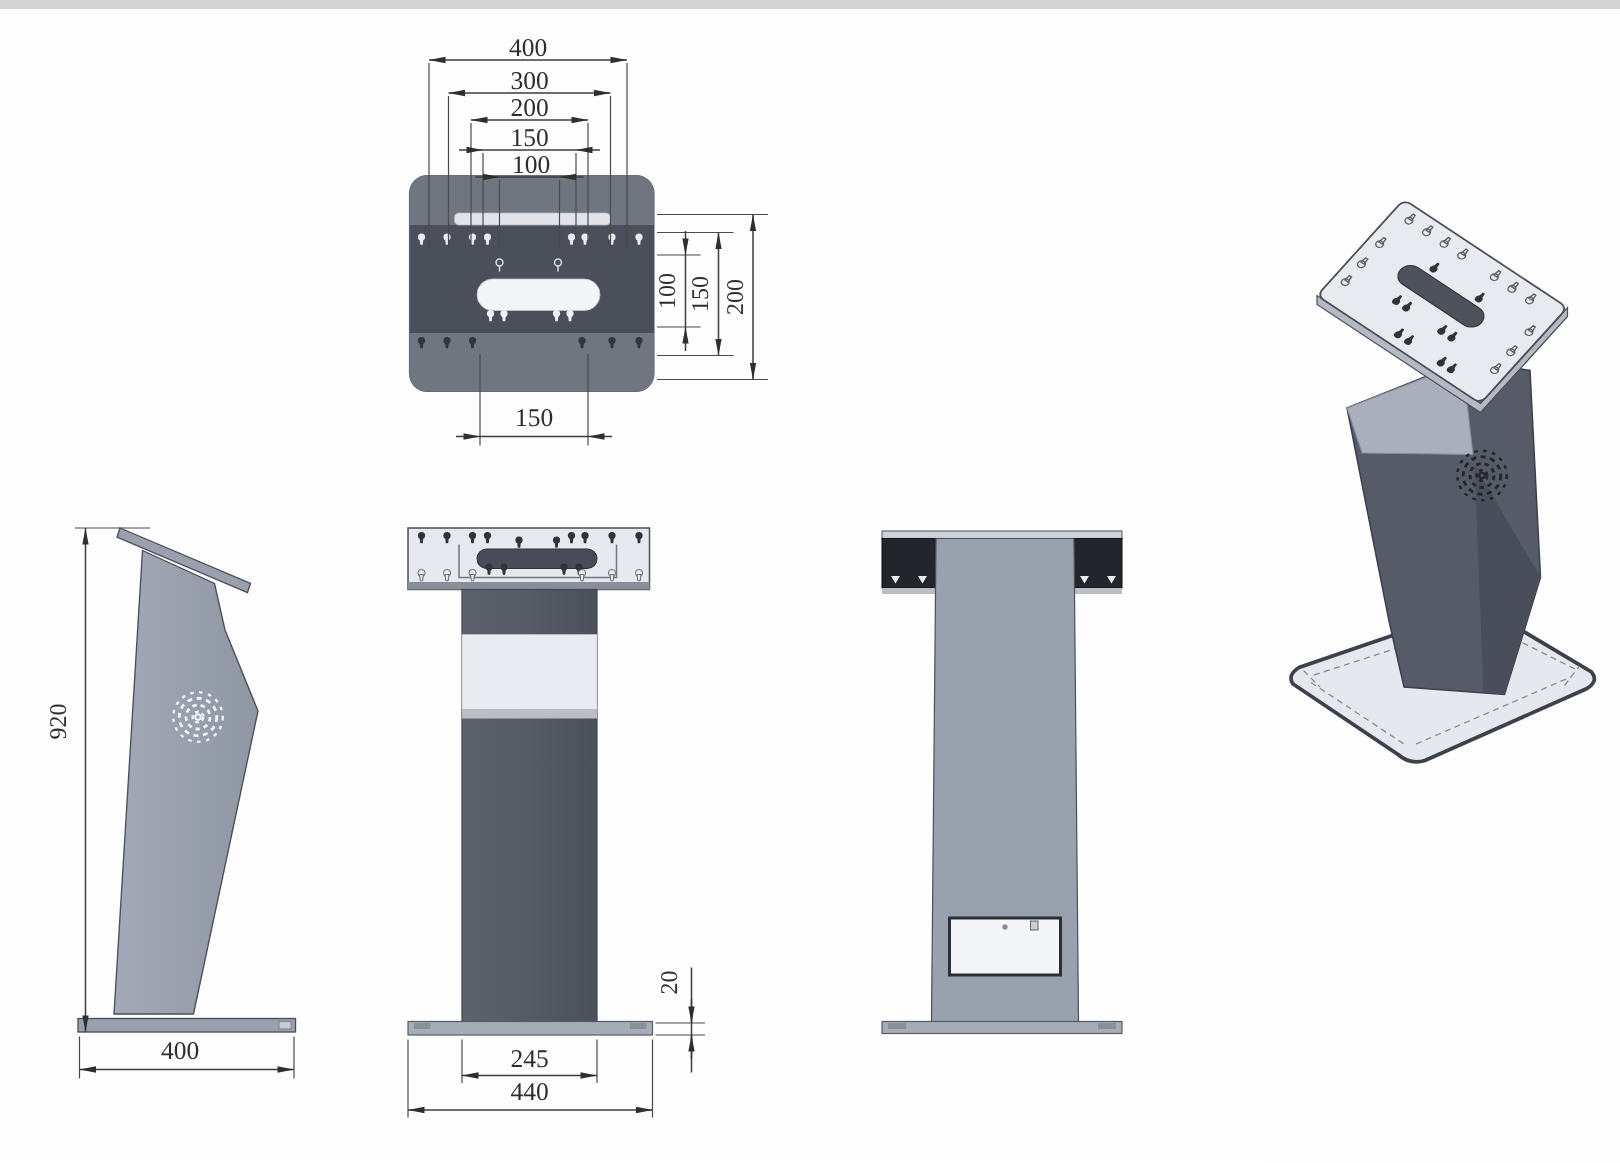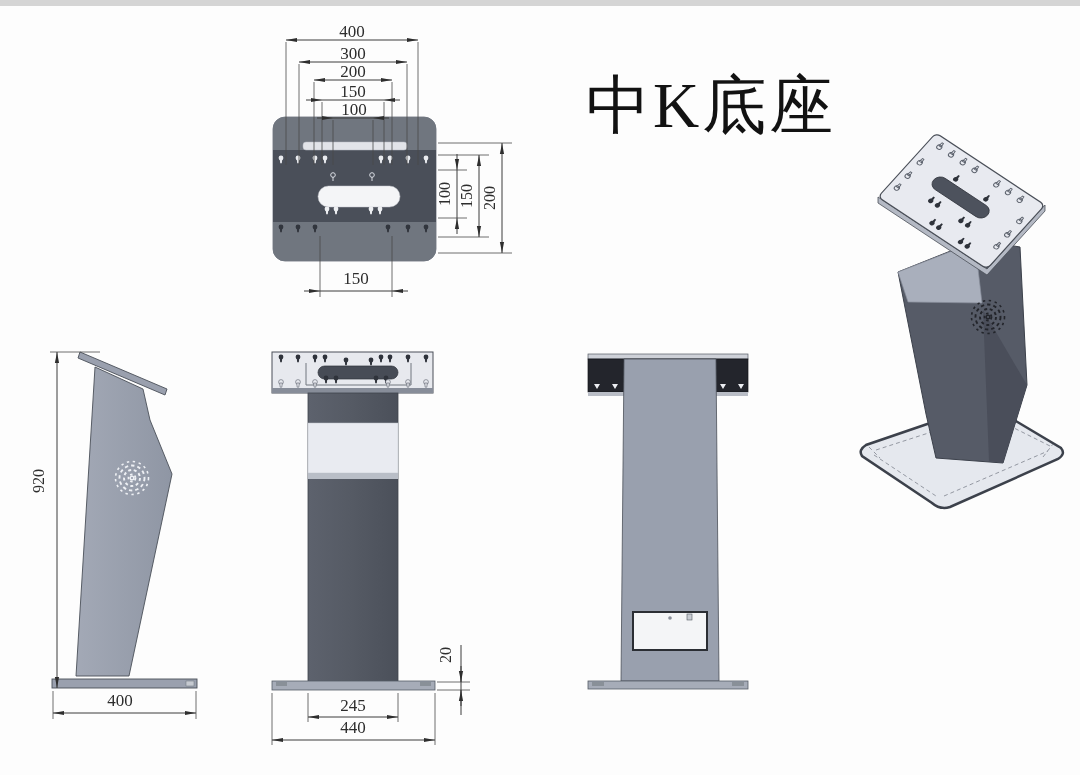--- a/index.html
+++ b/index.html
@@ -14,21 +14,20 @@
   .dimr{font-size:16px;}
   .dl{stroke:#3d3d3d;stroke-width:1;fill:none;}
   .xl{stroke:#4a4a4a;stroke-width:0.8;fill:none;}
 </style>
 </head>
 <body>
 
 <div class="canvas">
   <div class="topstrip"></div>
 
-  <div class="title">中K底座</div>
 
   <svg width="1080" height="775" viewBox="0 0 1080 775">
     <defs>
       <marker id="arr" viewBox="0 0 12 8" refX="11.5" refY="4" markerWidth="12" markerHeight="8" orient="auto-start-reverse" markerUnits="userSpaceOnUse">
         <path d="M11.5,4 L0.5,1.9 L0.5,6.1 Z" fill="#2e2e2e"></path>
       </marker>
       <g id="kh">
         <circle cx="0" cy="0" r="2.4"></circle>
         <path d="M-1.3,1 L1.3,1 L0.8,5.2 L-0.8,5.2 Z"></path>
       </g>

